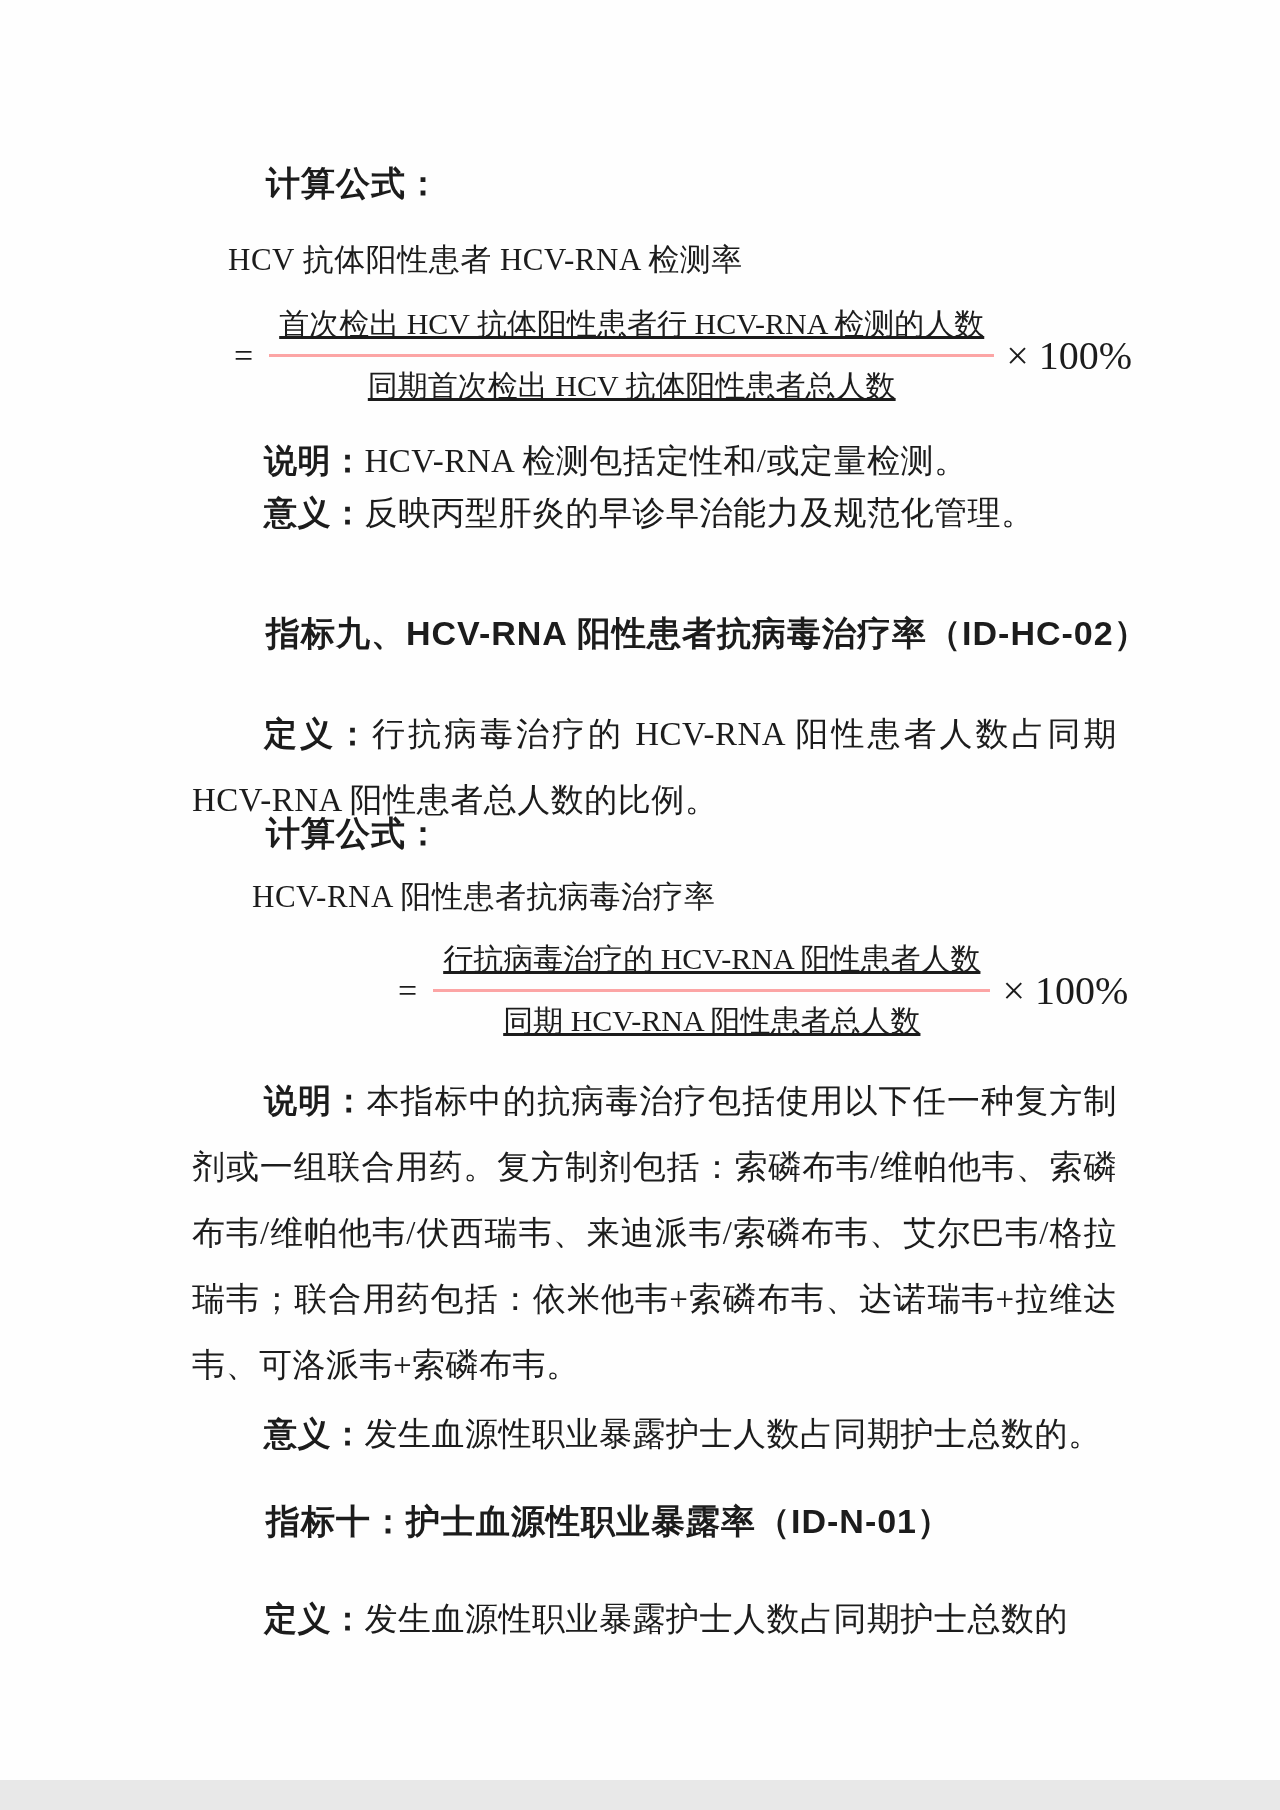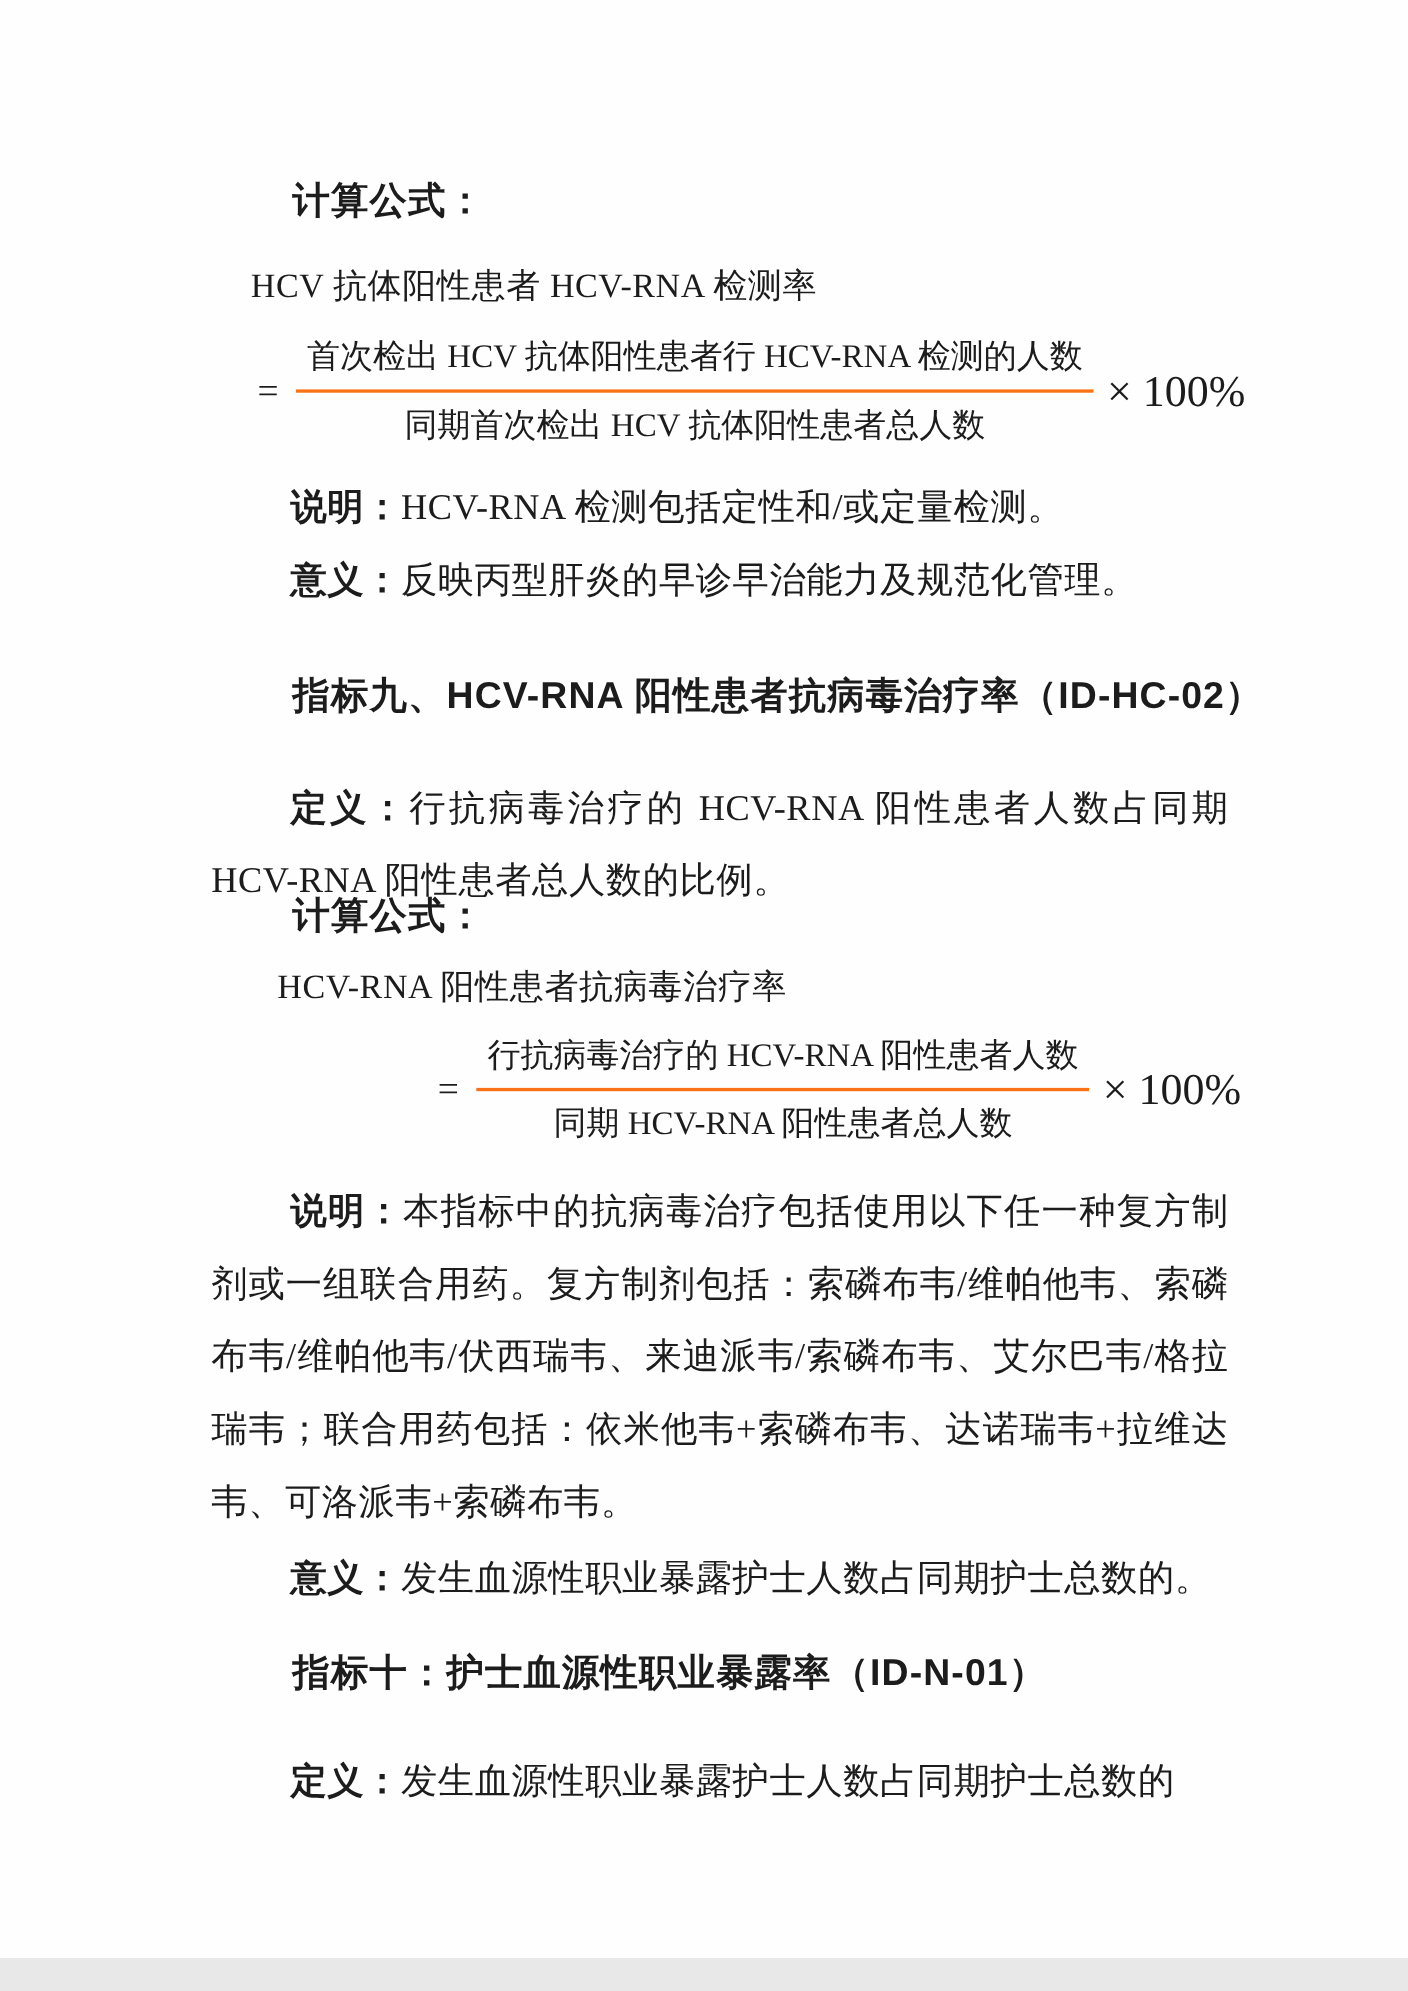--- a/index.html
+++ b/index.html
@@ -49,23 +49,24 @@
     align-items: center;
     white-space: nowrap;
     font-size: 30px;
   }
   .equals { font-size: 34px; padding-right: 4px; }
   .fraction {
     display: inline-flex;
     flex-direction: column;
     text-align: center;
     margin: 0 12px;
+    text-decoration: underline;
   }
   .numerator { padding: 0 10px 9px 10px; }
-  .denominator { border-top: 3px solid #f97316; padding: 9px 10px 0 10px; }
+  .denominator { border-top: 3px solid #fca5a5; padding: 9px 10px 0 10px; }
   .multiplier { font-size: 40px; }
 </style>
 </head>
 <body>
 
 <div class="page">
 
   <div class="heading" style="top:162px; left:266px;">计算公式：</div>
 
   <div class="formula-name" style="top:240px; left:228px;">HCV 抗体阳性患者 HCV-RNA 检测率</div>
@@ -74,21 +75,21 @@
     <span class="equals">=</span>
     <span class="fraction">
       <span class="numerator">首次检出 HCV 抗体阳性患者行 HCV-RNA 检测的人数</span>
       <span class="denominator">同期首次检出 HCV 抗体阳性患者总人数</span>
     </span>
     <span class="multiplier">× 100%</span>
   </div>
 
   <p class="para" style="top:395px;"><span class="label">说明：</span><span>HCV-RNA 检测包括定性和/或定量检测。</span></p>
 
-  <p class="para" style="top:461px;"><span class="label">意义：</span><span>反映丙型肝炎的早诊早治能力及规范化管理。</span></p>
+  <p class="para" style="top:447px;"><span class="label">意义：</span><span>反映丙型肝炎的早诊早治能力及规范化管理。</span></p>
 
   <div class="heading" style="top:612px; left:266px;">指标九、HCV-RNA 阳性患者抗病毒治疗率（ID-HC-02）</div>
 
   <p class="para" style="top:668px;"><span class="label">定义：</span><span>行抗病毒治疗的 HCV-RNA 阳性患者人数占同期 HCV-RNA 阳性患者总人数的比例。</span></p>
 
   <div class="heading" style="top:812px; left:266px;">计算公式：</div>
 
   <div class="formula-name" style="top:877px; left:252px;">HCV-RNA 阳性患者抗病毒治疗率</div>
 
   <div class="formula-row" style="top:939px; left:398px;">

